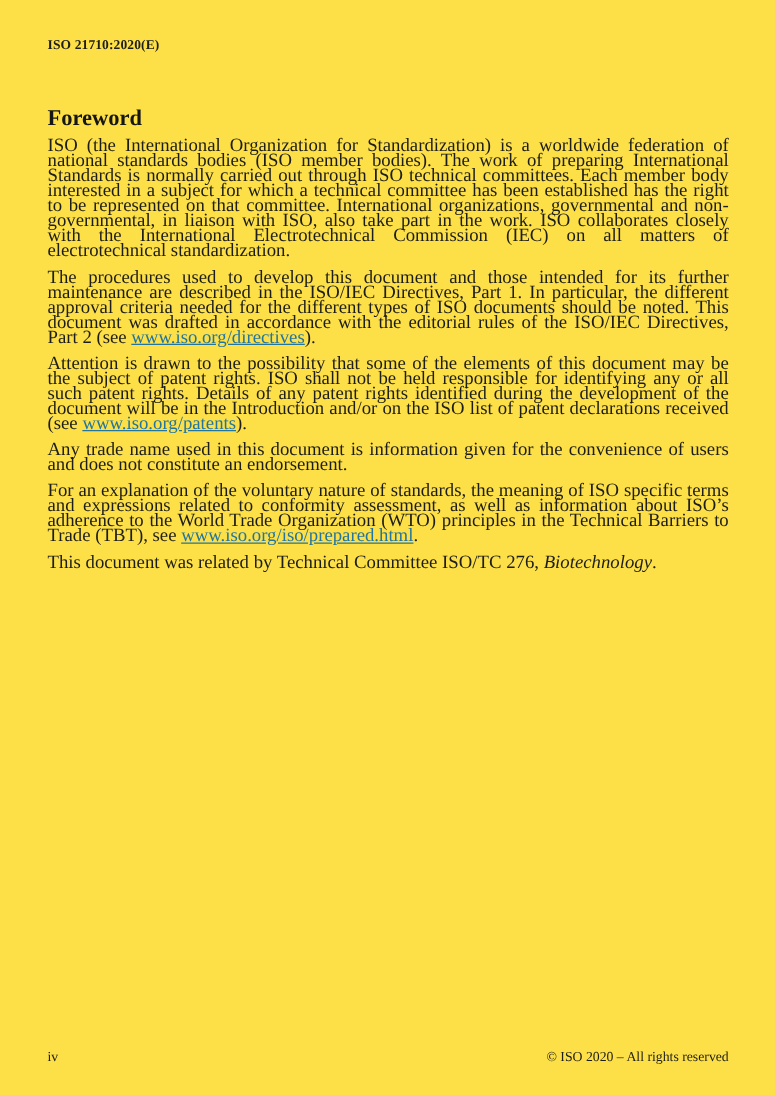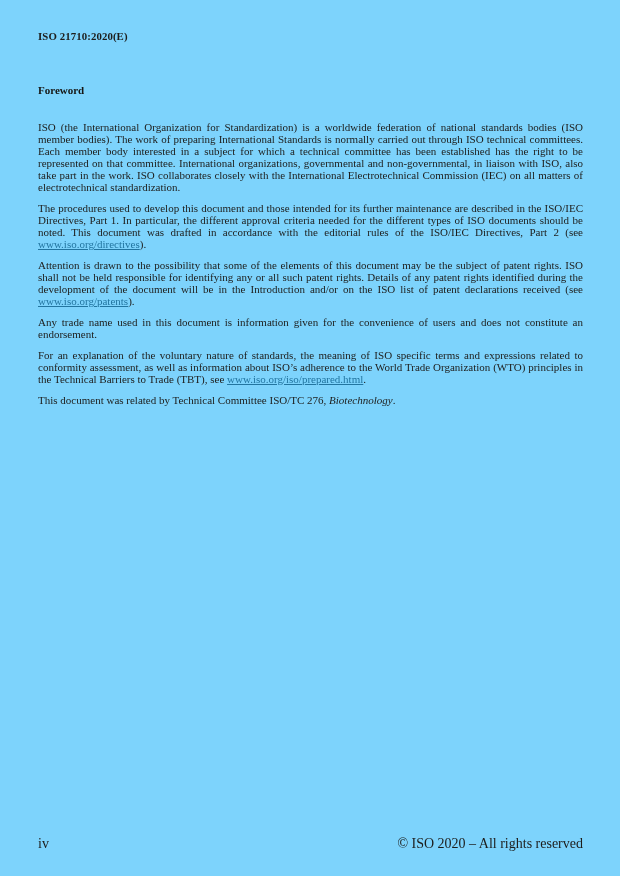--- a/index.html
+++ b/index.html
@@ -7,66 +7,66 @@
   body {
     width: 620px;
     height: 876px;
     background: #ffffff;
     font-family: "Liberation Serif", "DejaVu Serif", serif;
   }
   .page {
     position: relative;
     width: 620px;
     height: 876px;
-    background: #7dd3fc;
+    background: #fde047;
     color: #1d1d1b;
     overflow: hidden;
   }
   .doc-header {
     position: absolute;
     top: 30px;
     left: 38px;
     font-size: 10.8px;
     font-weight: 700;
     letter-spacing: 0.1px;
   }
   .content {
     position: absolute;
     top: 84px;
     left: 38px;
     width: 545px;
   }
   .title {
-    margin: 0 0 25px 0;
-    font-size: 11px;
+    margin: 0 0 6px 0;
+    font-size: 18px;
     font-weight: 700;
     color: #161614;
   }
   .content p {
     margin: 0 0 9px 0;
-    font-size: 11px;
+    font-size: 15px;
     line-height: 12px;
     text-align: justify;
   }
   a.link {
     color: var(--link-color, #2275a0);
     text-decoration: underline;
     cursor: pointer;
     overflow-wrap: break-word;
   }
   .italic { font-style: italic; }
   .doc-footer {
     position: absolute;
     left: 38px;
     right: 37px;
     bottom: 24px;
     display: flex;
     justify-content: space-between;
     align-items: baseline;
-    font-size: 14px;
+    font-size: 11px;
     color: #1d1d1b;
   }
 </style>
 </head>
 <body>
 
 <div class="page">
 
   <div class="doc-header">ISO 21710:2020(E)</div>
 

